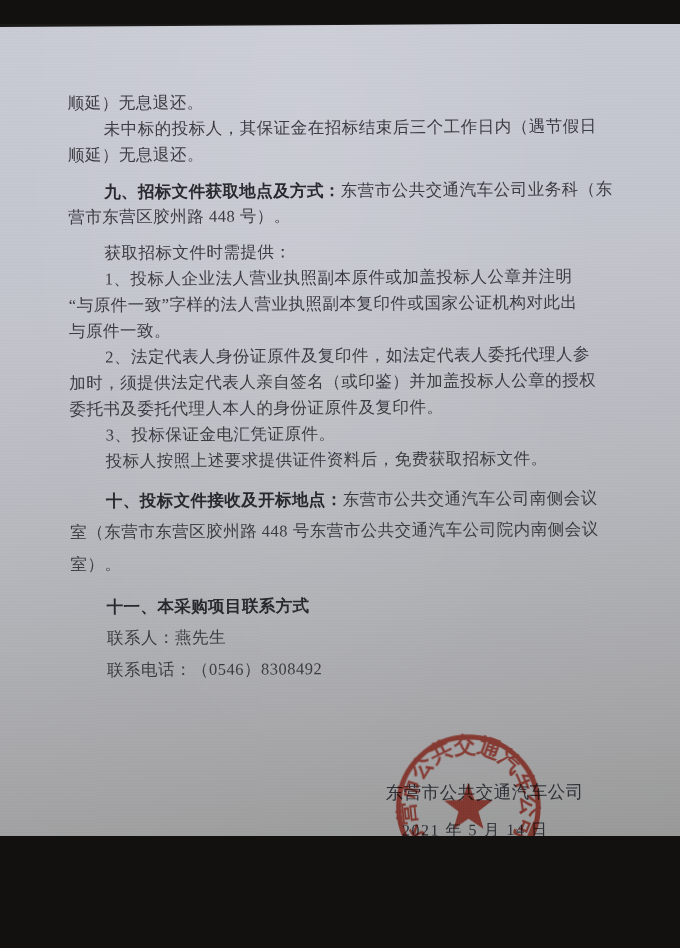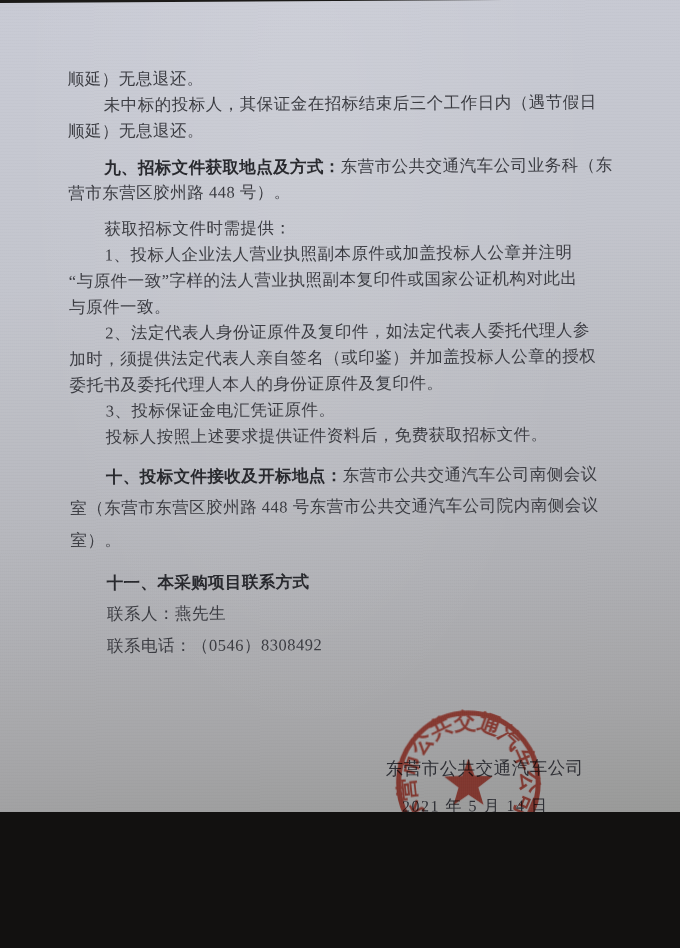--- a/index.html
+++ b/index.html
@@ -1,20 +1,21 @@
 <!DOCTYPE html>
 <html><head>
 <meta charset="utf-8">
 <style>
   html,body{margin:0;padding:0;}
   body{width:680px;height:948px;background:#121110;overflow:hidden;}
 
   .photo{
     position:relative;width:680px;height:812px;background:#1b1a18;overflow:hidden;
     font-family:"Liberation Serif","DejaVu Serif",serif;
+    margin-top:24px;
   }
 
   .paper{
     position:absolute;left:-4px;top:1px;width:690px;height:941px;
     transform:rotate(-0.35deg);
     background:
       radial-gradient(ellipse at 45% 10%, rgba(255,255,255,0.10), rgba(255,255,255,0) 55%),
       linear-gradient(173deg,#c9cbd5 0%,#c3c5cd 28%,#b6b7bd 52%,#a4a4a6 76%,#929390 94%,#8c8d89 100%);
   }
   .paper::after{ 

